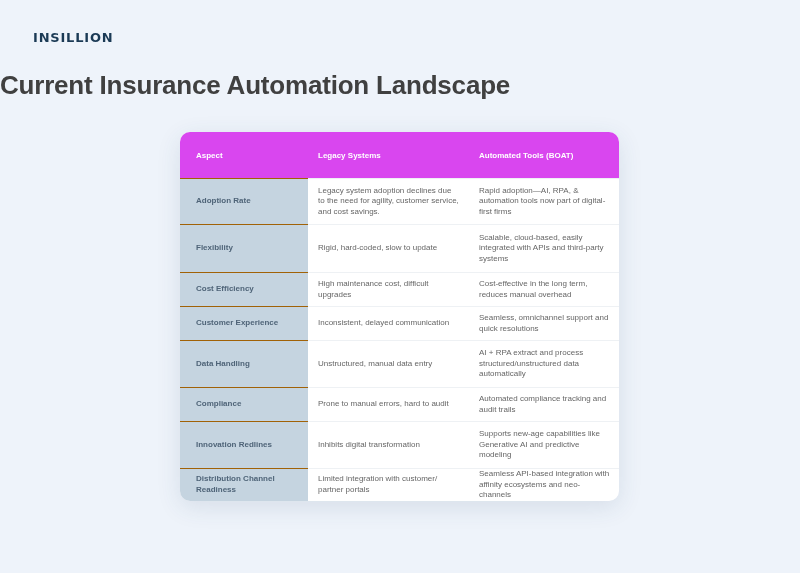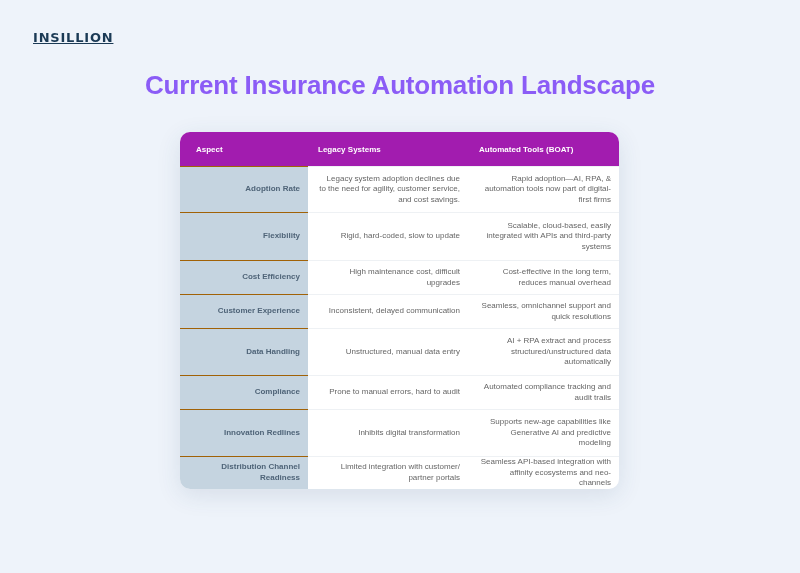--- a/index.html
+++ b/index.html
@@ -7,47 +7,45 @@
     width:800px; height:573px; overflow:hidden;
     background:#eef3fa;
     font-family:"Liberation Sans", "DejaVu Sans", sans-serif;
     position:relative;
   }
   .logo {
     position:absolute; left:33px; top:30px;
     font-family:"DejaVu Sans", sans-serif;
     font-weight:bold; font-size:13px; letter-spacing:0.8px;
     color:#1b3a55;
-    text-decoration:underline;
   }
   .title {
     position:absolute; left:0; right:0; top:70px;
-    text-align:center;
-    font-weight:bold; font-size:26px; color:#8b5cf6;
+    text-align:left;
+    font-weight:bold; font-size:26px; color:#404040;
     letter-spacing:-0.2px;
   }
   .table-wrap {
     position:absolute; left:180px; top:132px; width:439px;
     border-radius:10px; overflow:hidden;
     background:#fff;
     box-shadow:0 6px 24px rgba(40,70,110,0.12);
   }
   table { border-collapse:collapse; width:100%; table-layout:fixed; }
   col.c1 { width:128px; } col.c2 { width:160px; } col.c3 { width:151px; }
   thead th {
-    background:#a21caf; color:#fff; font-size:8px; font-weight:bold;
-    text-align:left; height:34px; padding:0 0 0 16px;
+    background:#d946ef; color:#fff; font-size:8px; font-weight:bold;
+    text-align:left; height:46px; padding:0 0 0 16px;
   }
   thead th:nth-child(2) { padding-left:10px; }
   thead th:nth-child(3) { padding-left:11px; }
   tbody td {
     font-size:8px; line-height:10.5px; color:#666;
     padding:0 8px 0 10px; vertical-align:middle;
     border-top:1px solid #eef1f4;
-    text-align:right;
   }
   tbody td.aspect {
     background:#c5d4e0; color:#4f6478; font-weight:bold;
     padding-left:16px; border-top:1px solid #a16207;
   }
   tbody td.auto { padding-left:11px; }
 </style>
 </head>
 <body>
 

